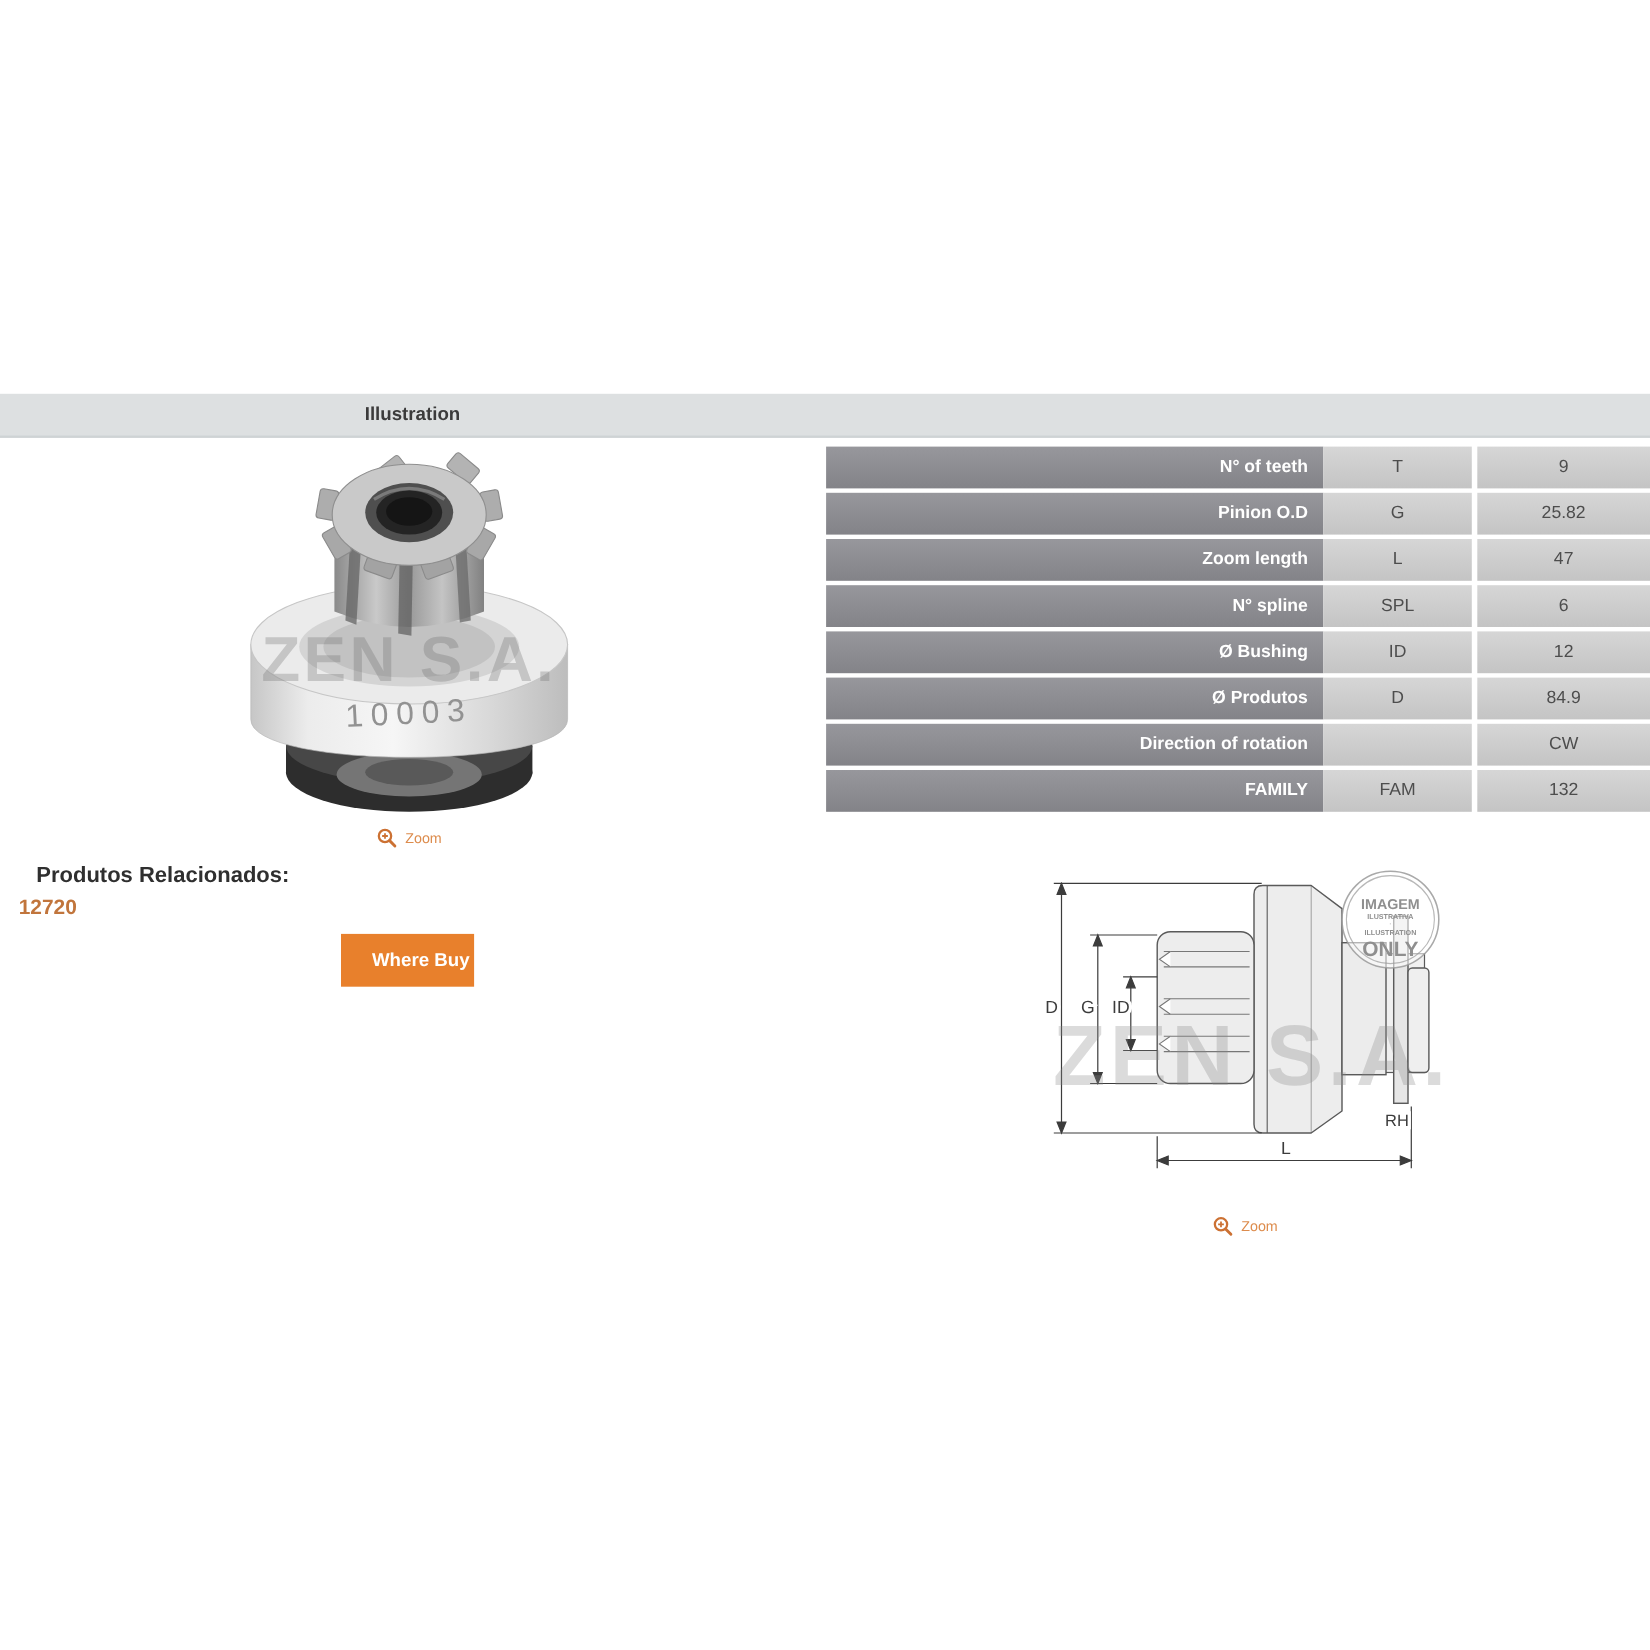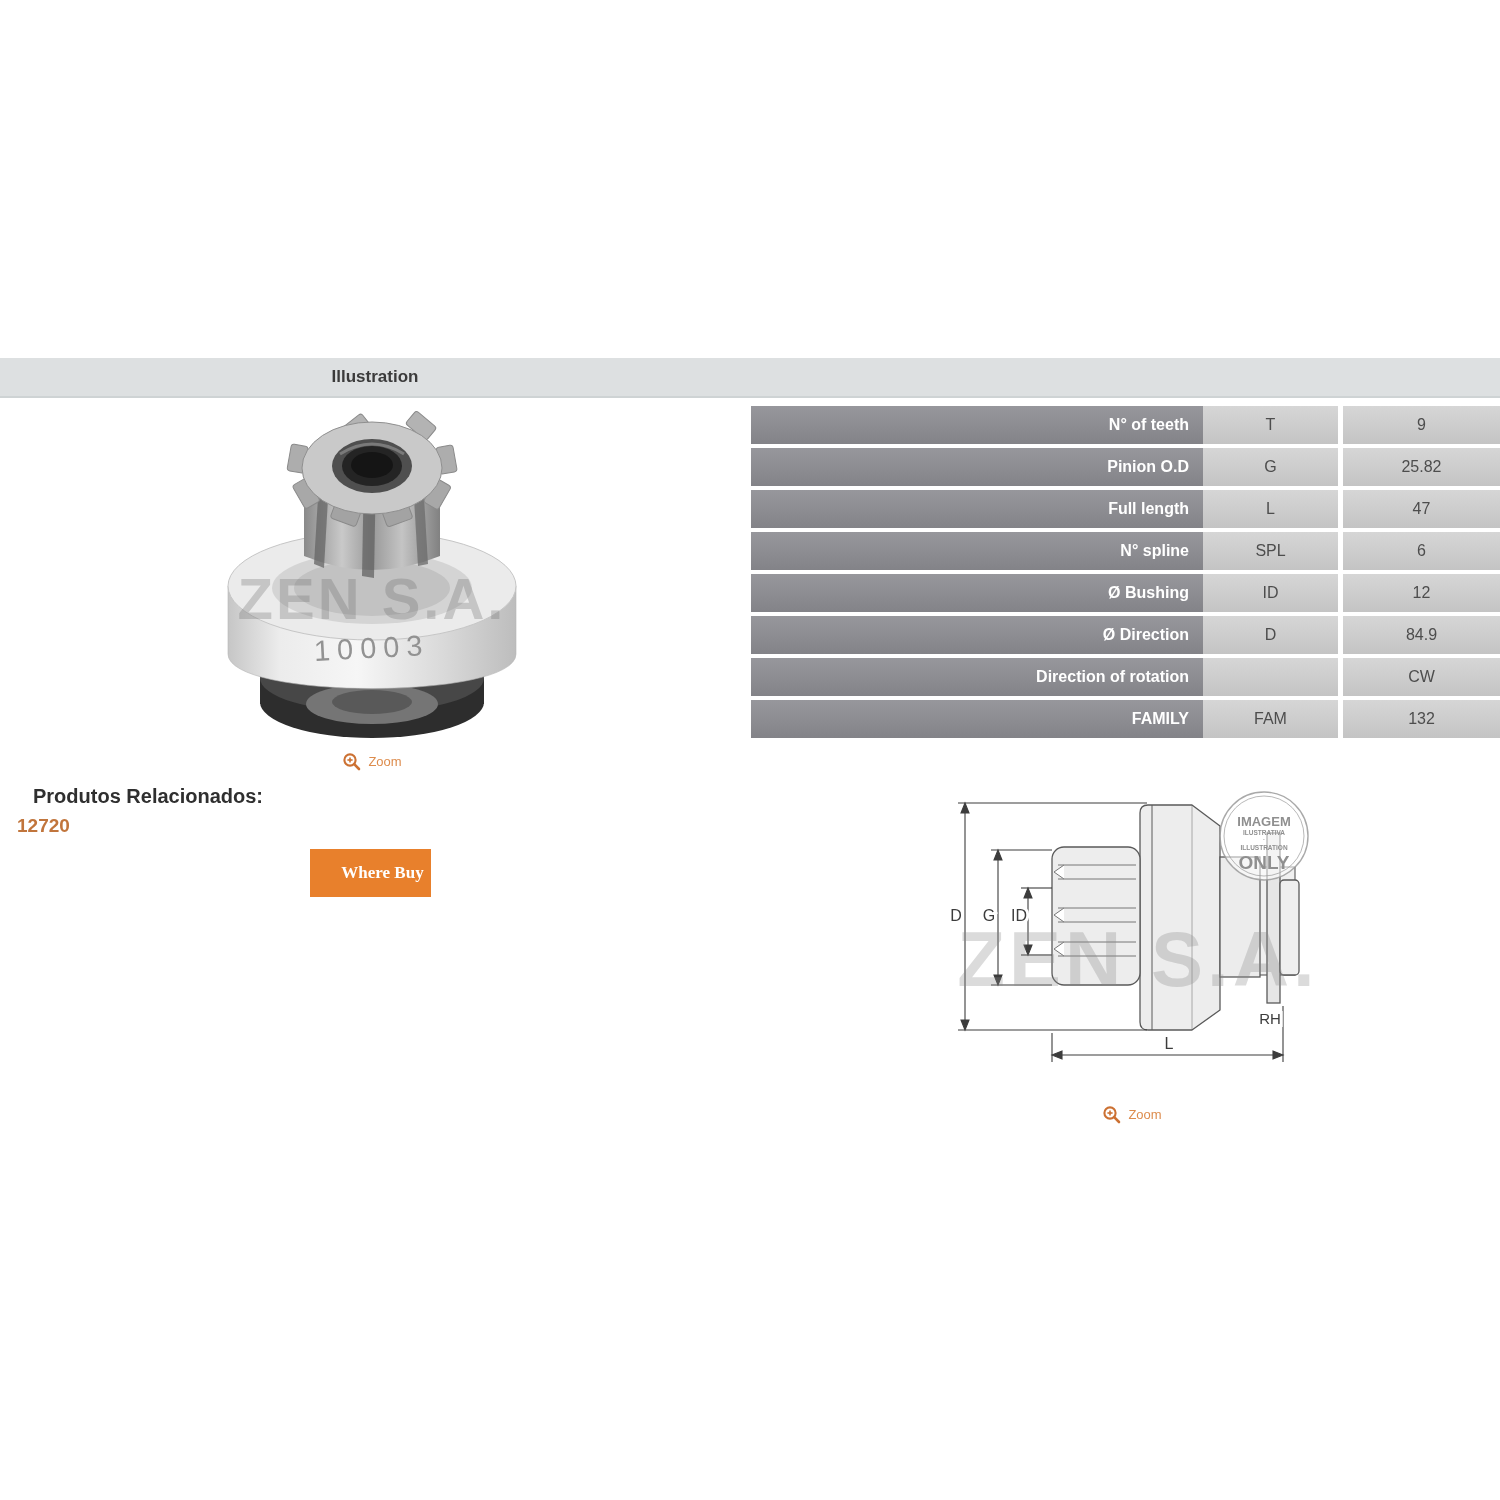--- a/index.html
+++ b/index.html
@@ -45,21 +45,21 @@
   }
   .zoom-link-1 { left:222px; top:752px; width:300px; justify-content:center; }
   .zoom-link-2 { left:942px; top:1105px; width:380px; justify-content:center; }
 
   .related-heading { position:absolute; left:33px; top:785px; font-size:20px; font-weight:bold; color:#2f2f2f; }
   .related-link { position:absolute; left:17px; top:815px; font-size:19px; font-weight:bold; color:#c1753c; text-decoration:none; cursor:pointer; }
 
   .where-buy {
     position:absolute; left:310px; top:849px; width:121px; height:48px;
     background:#e8802c; border:none; color:#ffffff; font-weight:bold; font-size:17px;
-    font-family:Liberation Serif, serif; cursor:pointer; display:flex; align-items:center; justify-content:center;padding-left:24px;
+    font-family:Liberation Sans, sans-serif; cursor:pointer; display:flex; align-items:center; justify-content:center;padding-left:24px;
   }
 
   .drawing-wrap { position:absolute; left:942px; top:790px; width:380px; height:292px; }
 
   svg text { font-family:"Liberation Sans", sans-serif; }
 </style>
 </head>
 <body>
 
 <div class="canvas">
@@ -144,36 +144,36 @@
       <div class="dim-label">N° of teeth</div>
       <div class="dim-sym">T</div>
       <div class="dim-val">9</div>
     </div>
     <div class="dim-row">
       <div class="dim-label">Pinion O.D</div>
       <div class="dim-sym">G</div>
       <div class="dim-val">25.82</div>
     </div>
     <div class="dim-row">
-      <div class="dim-label">Full length</div>
+      <div class="dim-label">Zoom length</div>
       <div class="dim-sym">L</div>
       <div class="dim-val">47</div>
     </div>
     <div class="dim-row">
       <div class="dim-label">N° spline</div>
       <div class="dim-sym">SPL</div>
       <div class="dim-val">6</div>
     </div>
     <div class="dim-row">
       <div class="dim-label">Ø Bushing</div>
       <div class="dim-sym">ID</div>
       <div class="dim-val">12</div>
     </div>
     <div class="dim-row">
-      <div class="dim-label">Ø Direction</div>
+      <div class="dim-label">Ø Produtos</div>
       <div class="dim-sym">D</div>
       <div class="dim-val">84.9</div>
     </div>
     <div class="dim-row">
       <div class="dim-label">Direction of rotation</div>
       <div class="dim-sym"></div>
       <div class="dim-val">CW</div>
     </div>
     <div class="dim-row">
       <div class="dim-label">FAMILY</div>

